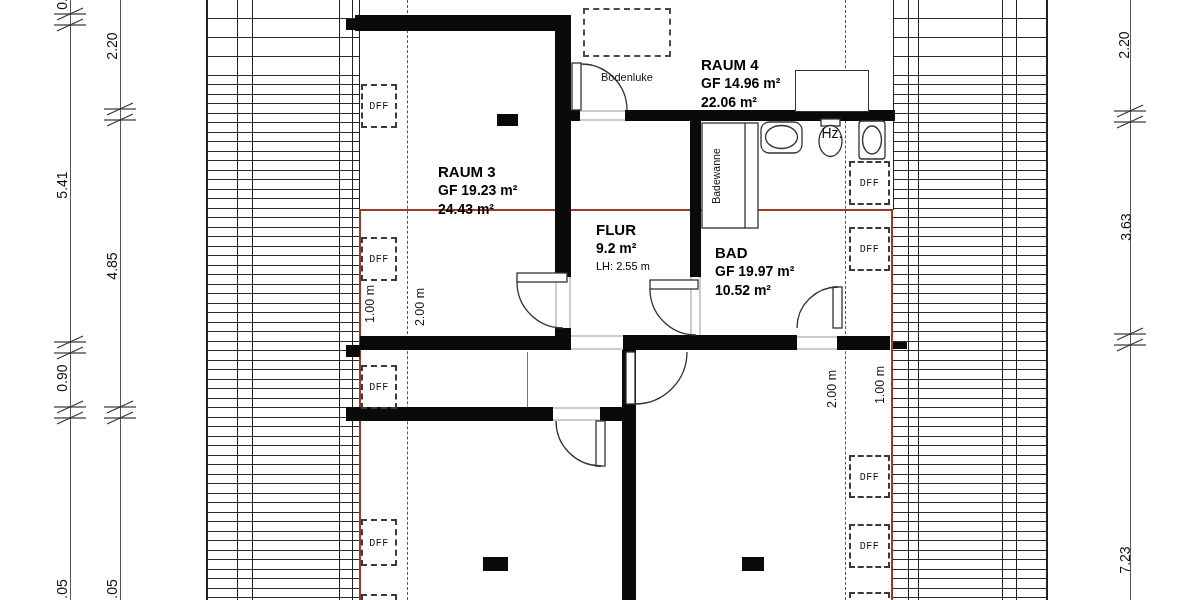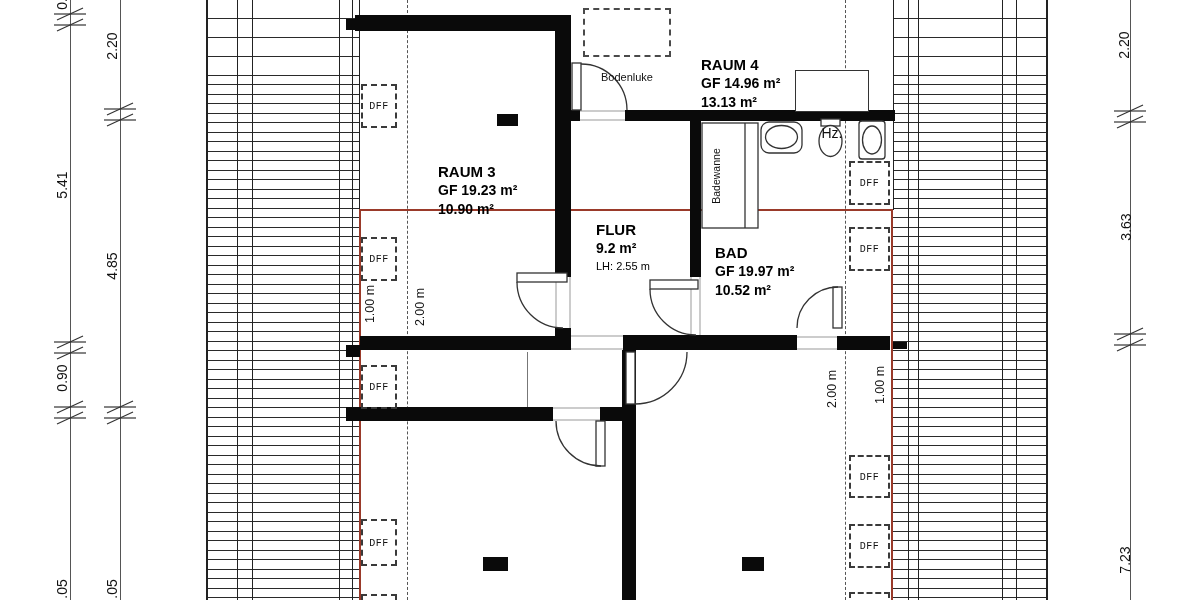--- a/index.html
+++ b/index.html
@@ -224,26 +224,26 @@
       <span>DFF</span>
     </div>
   <div class="dff" style="left:849px;top:524px;width:37px;height:40px;">
       <span>DFF</span>
     </div>
   <div class="dff" style="left:849px;top:592px;width:37px;height:40px;"></div>
 
   <div class="room" style="left:438px;top:162px;">
     <div class="l1">RAUM 3</div>
     <div class="l2">GF 19.23 m²</div>
-    <div class="l3">10.90 m²</div>
+    <div class="l3">24.43 m²</div>
   </div>
   <div class="room" style="left:701px;top:12px;margin-top:43px;">
     <div class="l1">RAUM 4</div>
     <div class="l2">GF 14.96 m²</div>
-    <div class="l3">13.13 m²</div>
+    <div class="l3">22.06 m²</div>
   </div>
   <div class="room" style="left:596px;top:220px;">
     <div class="l1">FLUR</div>
     <div class="l2">9.2 m²</div>
     <div class="l3 normal">LH: 2.55 m</div>
   </div>
   <div class="room" style="left:715px;top:243px;">
     <div class="l1">BAD</div>
     <div class="l2">GF 19.97 m²</div>
     <div class="l3">10.52 m²</div>

